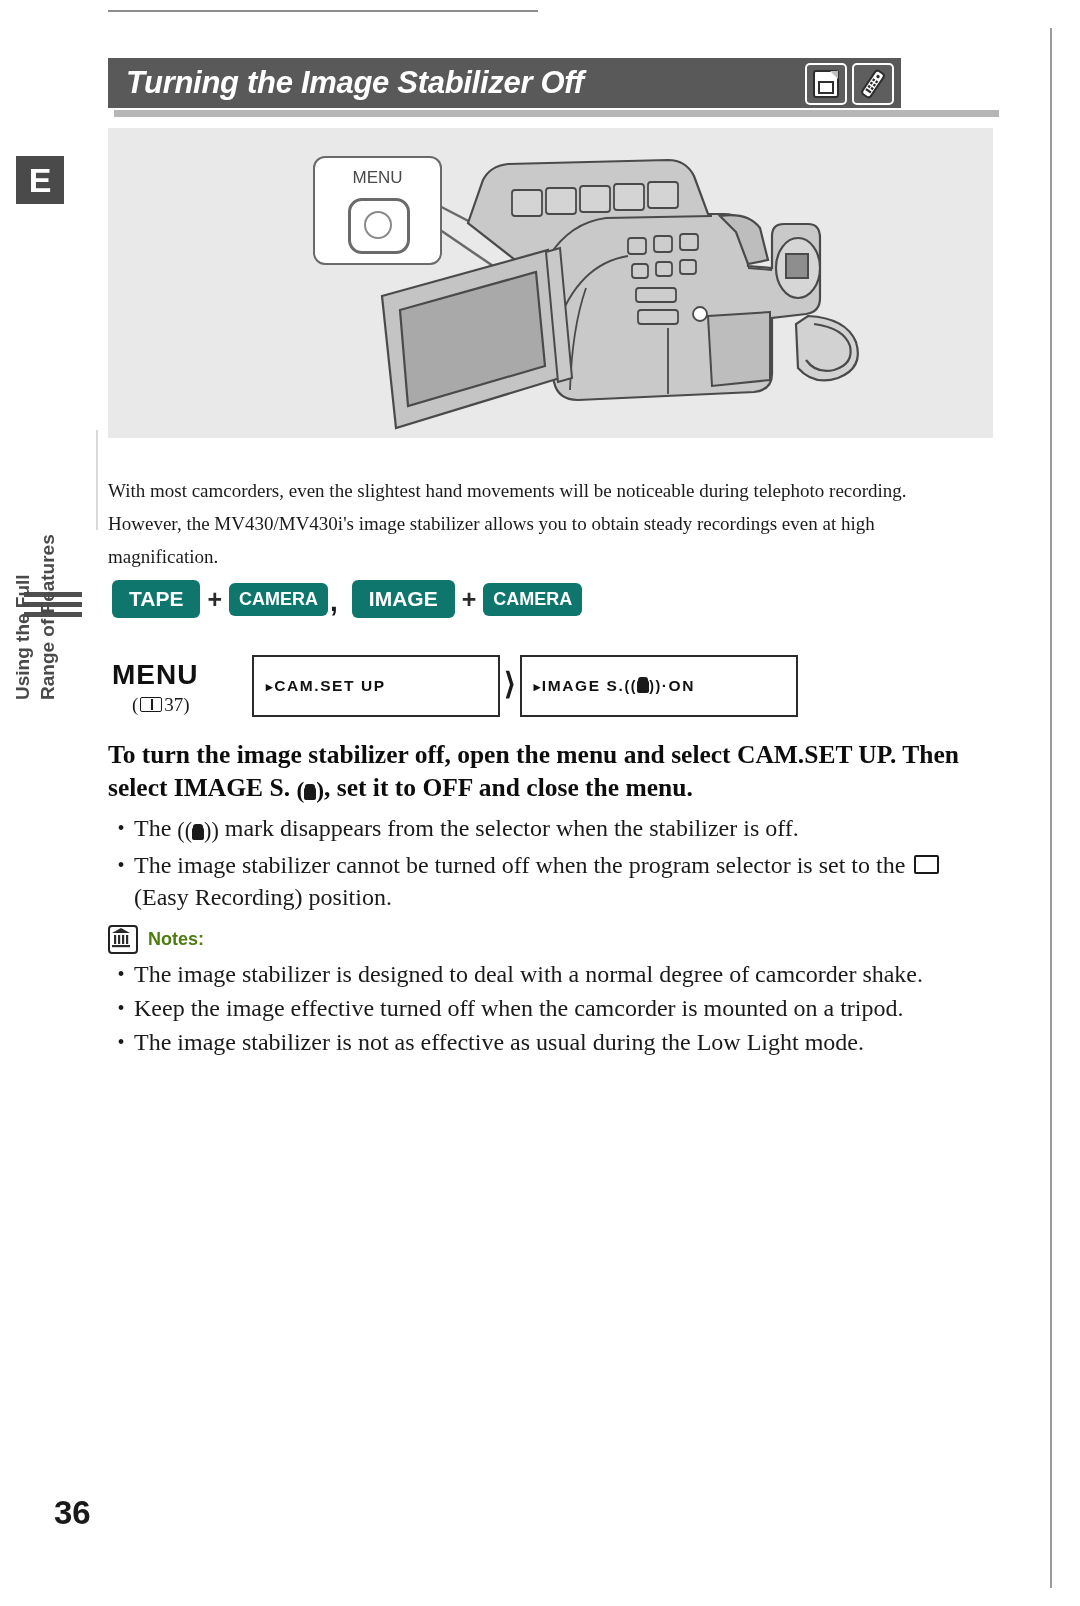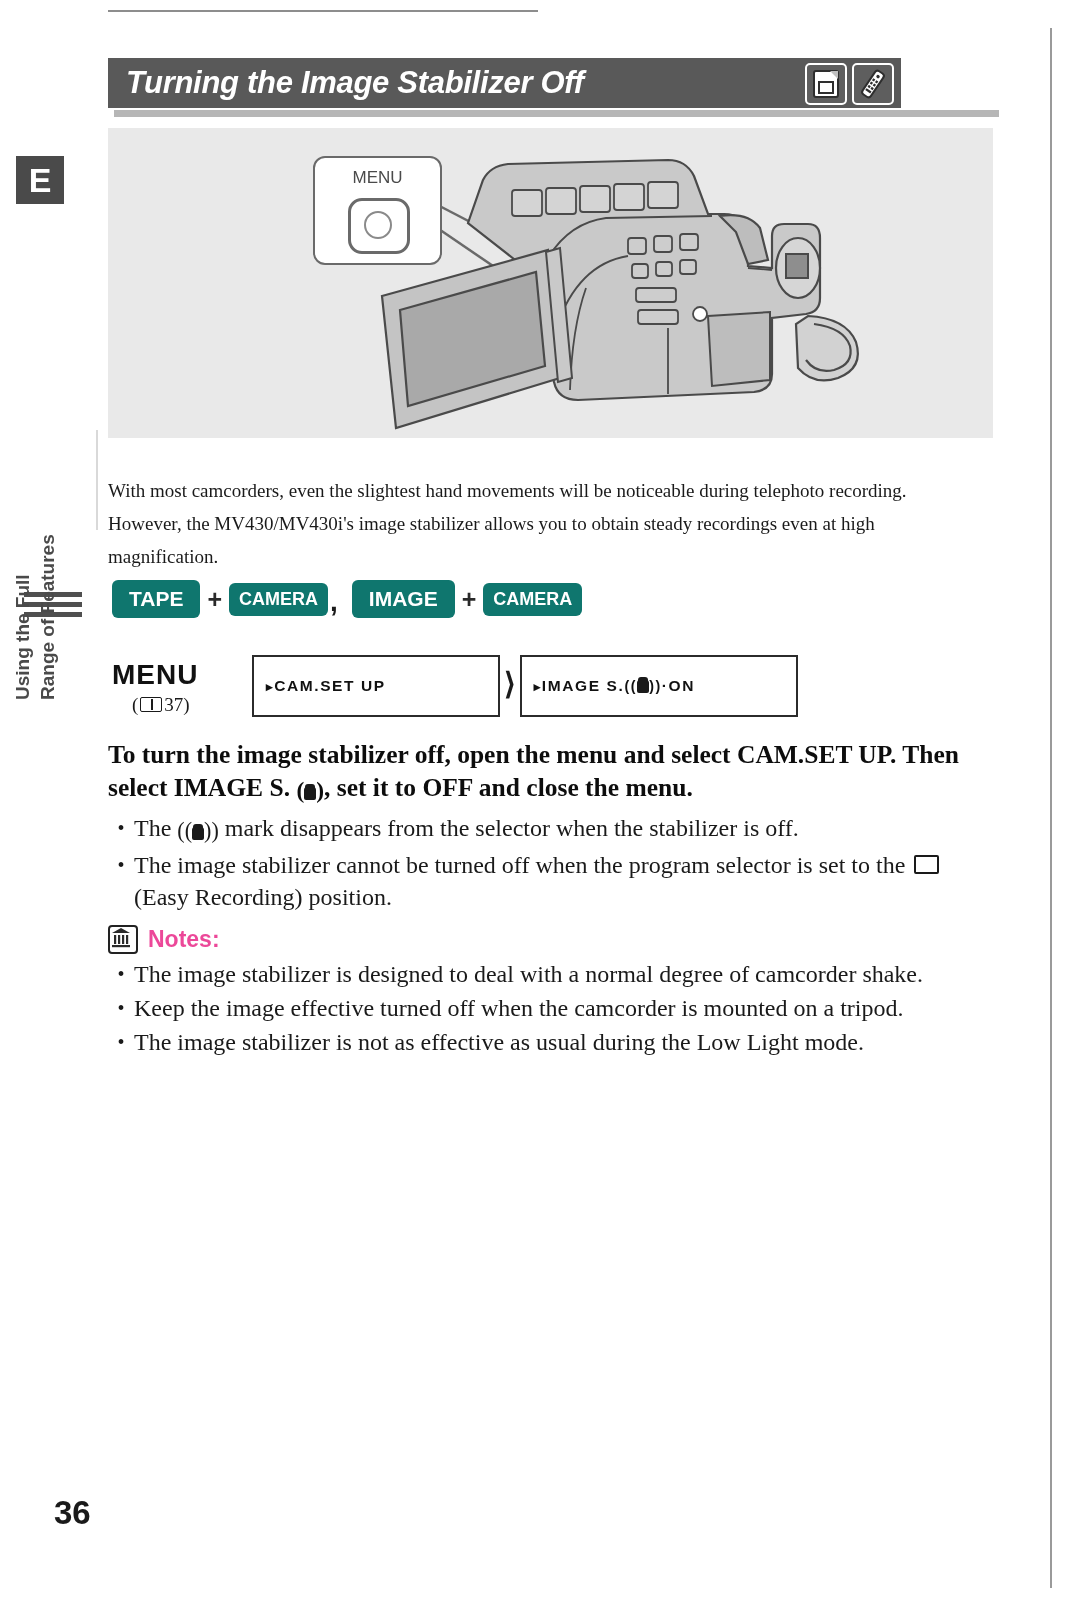--- a/index.html
+++ b/index.html
@@ -330,22 +330,22 @@
     width: 26px; height: 25px;
     border: 2px solid #222222;
     border-radius: 4px;
     position: relative;
     margin-right: 10px;
     background: #ffffff;
   }
   .notes-title {
     font-family: "Liberation Sans", sans-serif;
     font-weight: bold;
-    font-size: 23px;
-    color: #ec4899;
+    font-size: 18px;
+    color: #4d7c0f;
   }
 
   
   .hand {
     display: inline-block;
     vertical-align: -2px;
     white-space: nowrap;
     font-size: 0.92em;
   }
   .hand .pal {

